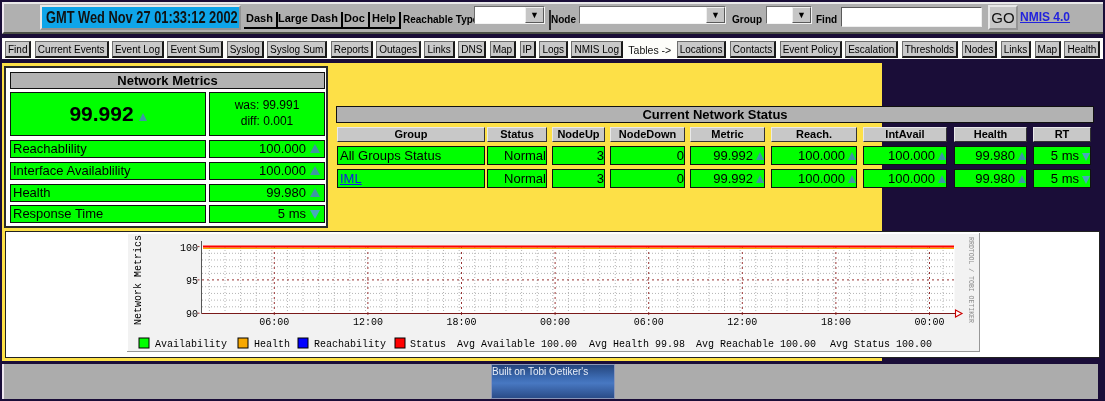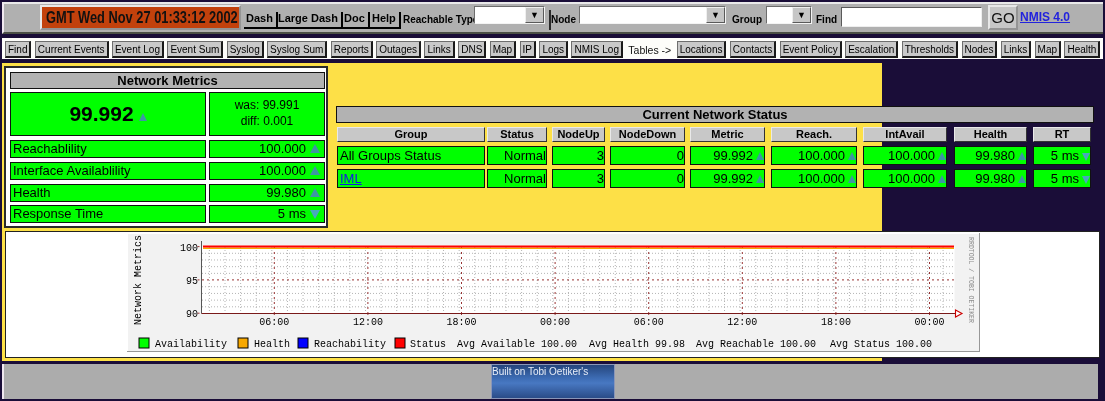--- a/index.html
+++ b/index.html
@@ -1,20 +1,20 @@
 <!DOCTYPE html>
 <html><head>
 <meta charset="utf-8">
 <style>
 html,body{margin:0;padding:0;}
 body{font-family:"Liberation Sans",sans-serif;}
 #page{position:relative;width:1105px;height:401px;background:#1a0d38;overflow:hidden;}
 
 #toolbar{position:absolute;left:2px;top:2px;width:1099px;height:28px;background:#b0b0b0;border-left:2px solid #f0e8f0;border-top:2px solid #e9e9e9;border-bottom:2px solid #4b4f46;}
-#datebox{position:absolute;left:36px;top:1px;width:197px;height:21px;background:#c2410c;border:2px outset #e8e8e8;text-align:left;font-weight:bold;font-size:17px;line-height:22px;color:#111;white-space:nowrap;}
+#datebox{position:absolute;left:36px;top:1px;width:197px;height:21px;background:#0ea5e9;border:2px outset #e8e8e8;text-align:left;font-weight:bold;font-size:17px;line-height:22px;color:#111;white-space:nowrap;}
 .tlink{position:absolute;top:8px;font-weight:bold;font-size:11px;color:#000;border-right:2px solid #000;border-bottom:2px solid #000;padding:0 3px 3px 2px;line-height:12px;text-align:center;}
 .tlabel{position:absolute;top:10px;font-weight:bold;font-size:10px;color:#000;}
 .sel{position:absolute;background:#fff;border:1px solid;border-color:#6d6d6d #f4f4f4 #f4f4f4 #6d6d6d;height:16px;}
 .sel .arr{position:absolute;right:0px;top:0px;width:17px;height:14px;background:#c6c6c6;border:1px solid;border-color:#efefef #5a5a5a #5a5a5a #efefef;text-align:center;font-size:9px;line-height:14px;color:#000;}
 #findbox{position:absolute;left:837px;top:3px;width:139px;height:18px;background:#fff;border:1px solid;border-color:#5a5a5a #eee #eee #5a5a5a;}
 #gobtn{position:absolute;left:984px;top:1px;width:26px;height:21px;background:#c6c6c6;border:2px outset #e8e8e8;text-align:center;font-size:15px;line-height:21px;color:#111;}
 #nmislink{position:absolute;left:1016px;top:6px;font-weight:bold;font-size:12px;color:#2222dd;text-decoration:underline;}
 
 #nav{position:absolute;left:2px;top:38px;width:1101px;height:21px;background:#fdfdfa;}
 #nav .wrap{position:absolute;left:3px;top:3px;display:flex;gap:3.4px;align-items:flex-start;}

